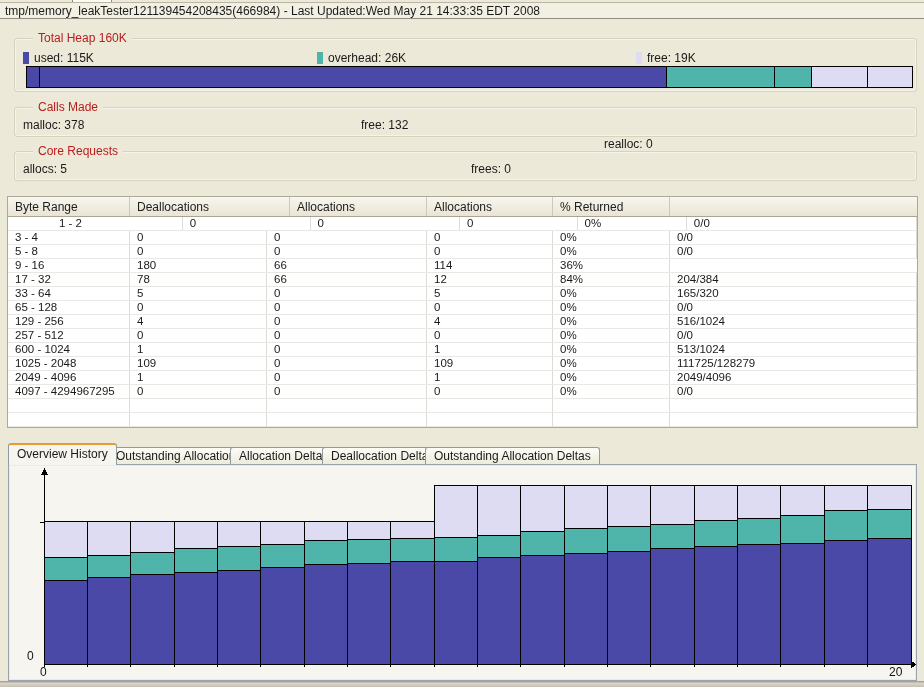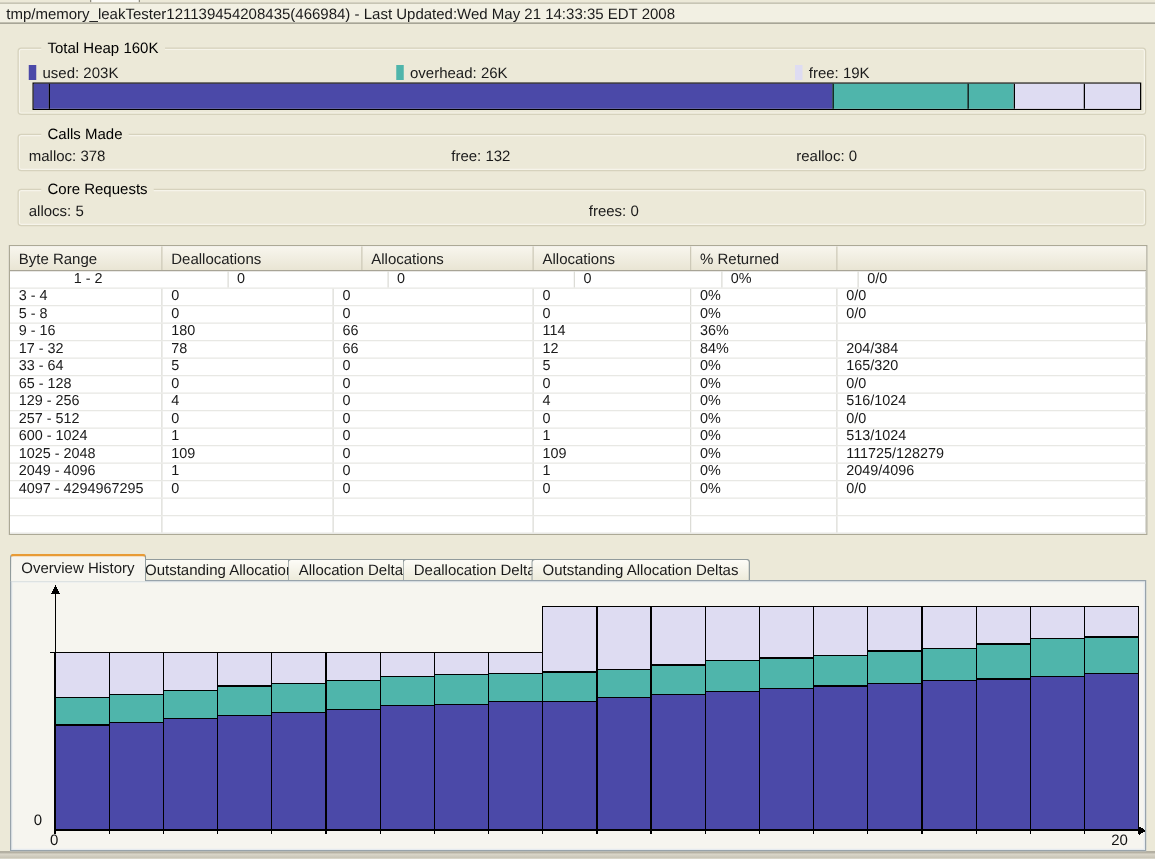--- a/index.html
+++ b/index.html
@@ -11,21 +11,21 @@
   #titlebar{position:absolute;left:0;top:2px;width:924px;height:17px;background:#f2f0e3;
             border-top:1px solid #b9b6a5;border-bottom:1px solid #8f8d7f;
             line-height:17px;padding-left:5px;box-sizing:border-box;white-space:nowrap;}
   #top-notch{position:absolute;left:72px;top:0;width:38px;height:2px;background:#fbfaf5;
              border-left:1px solid #8f8d7f;border-right:1px solid #8f8d7f;}
 
   
   .group{position:absolute;left:14px;width:903px;border:1px solid #d6d2bd;border-radius:3px;
          box-shadow:inset 0 0 0 1px #f6f4ea;box-sizing:border-box;}
   .group-title{position:absolute;top:-8px;left:18px;background:#ece9d8;padding:0 5px;
-               color:#000000;font-size:12px;line-height:14px;}
+               color:#b91c1c;font-size:12px;line-height:14px;}
   .stat{position:absolute;top:10px;white-space:nowrap;}
   .legend-item{position:absolute;top:12px;height:13px;white-space:nowrap;}
   .swatch{display:inline-block;width:6px;height:12px;vertical-align:-2px;margin-right:5px;}
 
   
   #heap-bar{position:absolute;left:11px;top:27px;width:885px;height:20px;
             border:1px solid #000;display:flex;}
   #heap-bar .seg{height:100%;box-sizing:border-box;}
   #heap-bar .seg + .seg{border-left:1px solid #000;}
 
@@ -62,40 +62,40 @@
 <div id="screen">
 
   <div id="top-notch"></div>
   <div id="titlebar">
     <span>tmp/memory_leakTester121139454208435(466984)  - Last Updated:Wed May 21 14:33:35 EDT 2008</span>
   </div>
 
   <div class="group" id="heap-group" style="top:38px;height:54px;">
     <span class="group-title">Total Heap 160K</span>
     <div id="heap-legend">
-        <div class="legend-item" style="left:8px;"><span class="swatch" style="background:#4b49a8;"></span><span>used:  203K</span></div>
+        <div class="legend-item" style="left:8px;"><span class="swatch" style="background:#4b49a8;"></span><span>used:  115K</span></div>
         <div class="legend-item" style="left:302px;"><span class="swatch" style="background:#4fb5ab;"></span><span>overhead:  26K</span></div>
         <div class="legend-item" style="left:621px;"><span class="swatch" style="background:#dedcf2;"></span><span>free:  19K</span></div>
       </div>
     <div id="heap-bar">
         <div class="seg" style="width:1.35%;background:#4b49a8;"></div>
         <div class="seg" style="width:70.85%;background:#4b49a8;"></div>
         <div class="seg" style="width:12.2%;background:#4fb5ab;"></div>
         <div class="seg" style="width:4.2%;background:#4fb5ab;"></div>
         <div class="seg" style="width:6.3%;background:#dedcf2;"></div>
         <div class="seg" style="width:5.1%;background:#dedcf2;"></div>
       </div>
   </div>
 
   <div class="group" id="calls-group" style="top:107px;height:30px;">
     <span class="group-title">Calls Made</span>
     <div id="calls-stats">
         <span class="stat" style="left:8px;">malloc:  378</span>
         <span class="stat" style="left:346px;">free:  132</span>
-        <span class="stat" style="left:622px;">realloc:  0</span>
+        <span class="stat" style="left:589px;margin-top:19px;">realloc:  0</span>
       </div>
   </div>
 
   <div class="group" id="core-group" style="top:151px;height:30px;">
     <span class="group-title">Core Requests</span>
     <div id="core-stats">
         <span class="stat" style="left:8px;">allocs:  5</span>
         <span class="stat" style="left:456px;">frees:  0</span>
       </div>
   </div>

